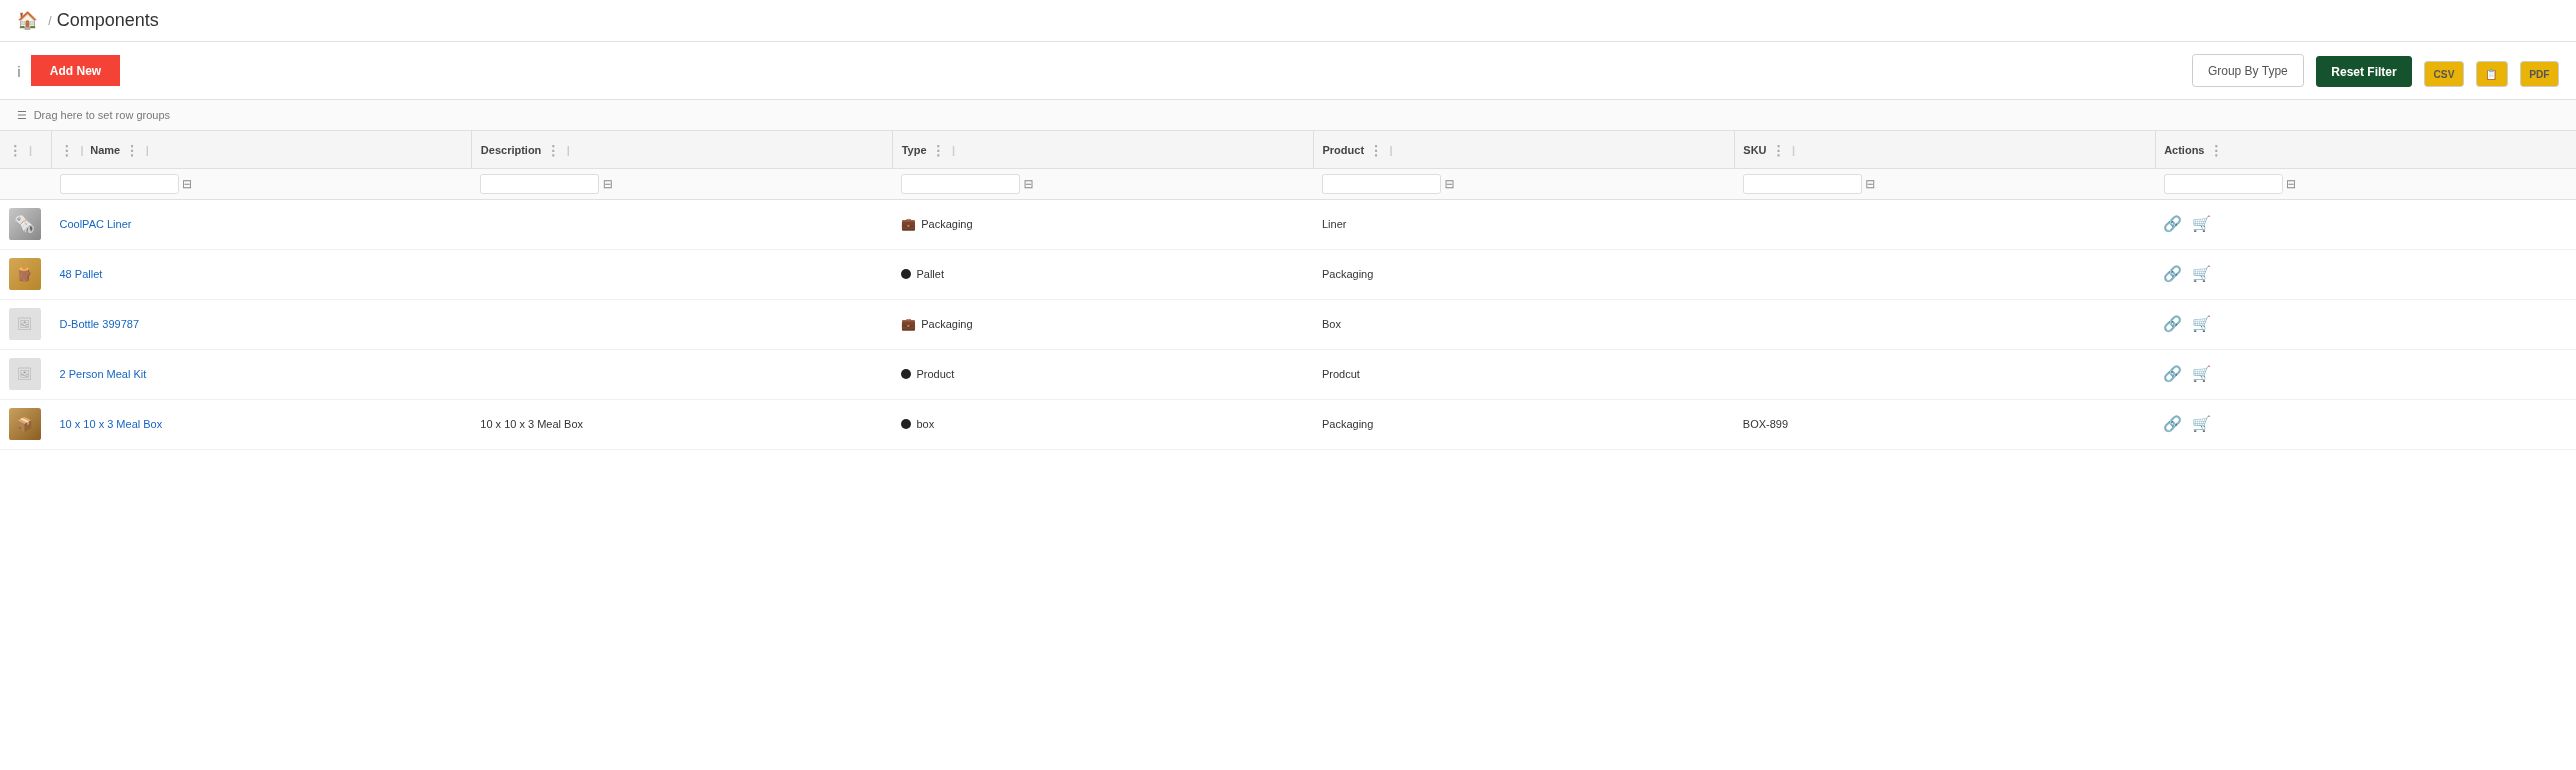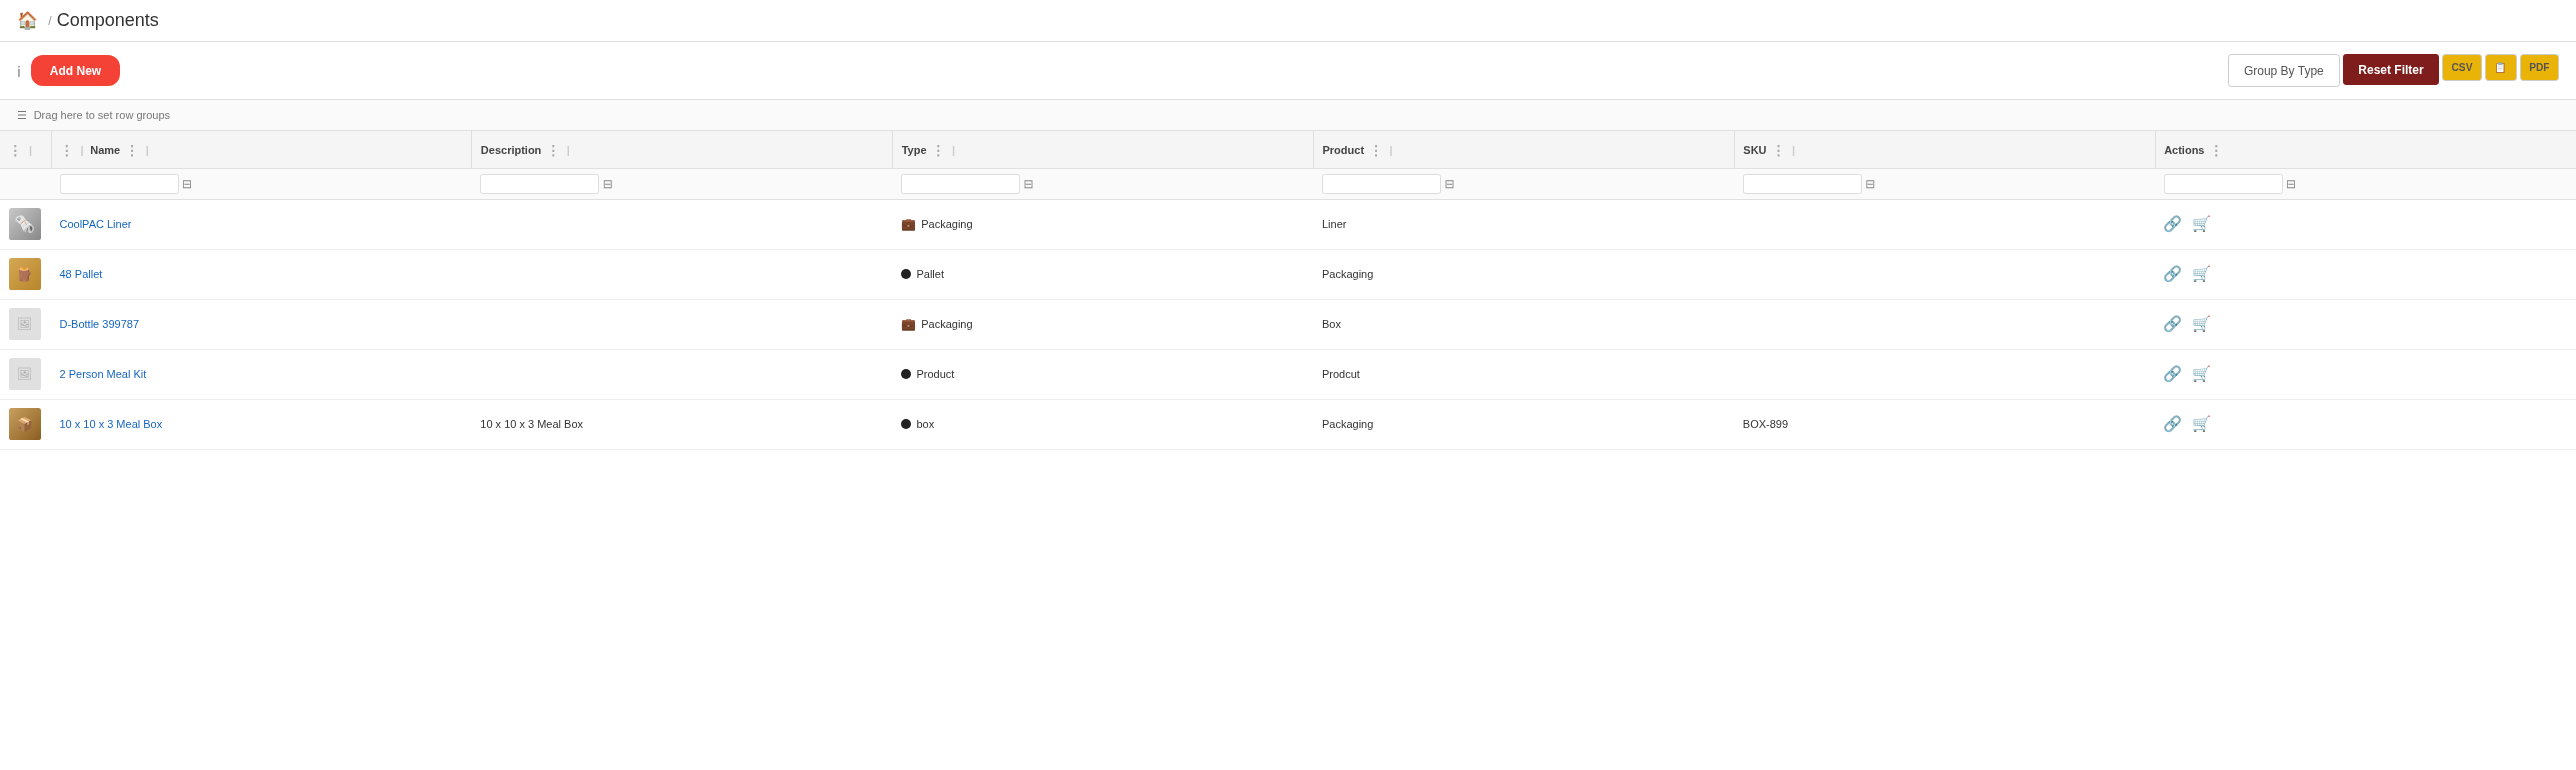--- a/index.html
+++ b/index.html
@@ -11,36 +11,36 @@
     }
     .home-icon { color: #1565c0; font-size: 17px; margin-right: 5.1px; }
     .breadcrumb-sep { color: #999; margin: 0 5.1px; }
     .breadcrumb-text { color: #333; font-size: 18px; }
 
     .toolbar {
       display: flex; align-items: center; justify-content: space-between;
       padding: 12px 17px; background: #fff; border-bottom: 0.9px solid #e0e0e0;
     }
     .toolbar-left { display: flex; align-items: center; gap: 10.2px; }
-    .toolbar-right { display: flex; align-items: flex-start; gap: 3px; padding-left: 31px; }
+    .toolbar-right { display: flex; align-items: flex-end; gap: 12px; padding-left: 31px; }
 
     .info-icon { color: #888; font-size: 15.3px; cursor: pointer; }
 
     .add-new-btn {
-      background: #f44336; color: #fff; border: none; border-radius: 12px;
+      background: #f44336; color: #fff; border: none; border-radius: 0;
       padding: 8.5px 18.7px; font-size: 12px; font-weight: bold; cursor: pointer;
     }
 
     .group-by-type-btn {
       background: #fff; color: #555; border: 0.9px solid #ccc; border-radius: 3.4px;
       padding: 8.5px 15.3px; font-size: 12px; cursor: pointer;
     }
 
     .reset-filter-btn {
-      background: #7f1d1d; color: #fff; border: none; border-radius: 3.4px;
+      background: #14532d; color: #fff; border: none; border-radius: 3.4px;
       padding: 8.5px 15.3px; font-size: 12px; font-weight: bold; cursor: pointer;
     }
 
     .export-btn {
       background: #eab308; color: #555; border: 0.9px solid #ccc; border-radius: 3.4px;
       padding: 6.8px 8.5px; font-size: 10.2px; cursor: pointer; font-weight: bold;
     }
 
     .drag-row {
       display: flex; align-items: center; padding: 8.5px 17px;

